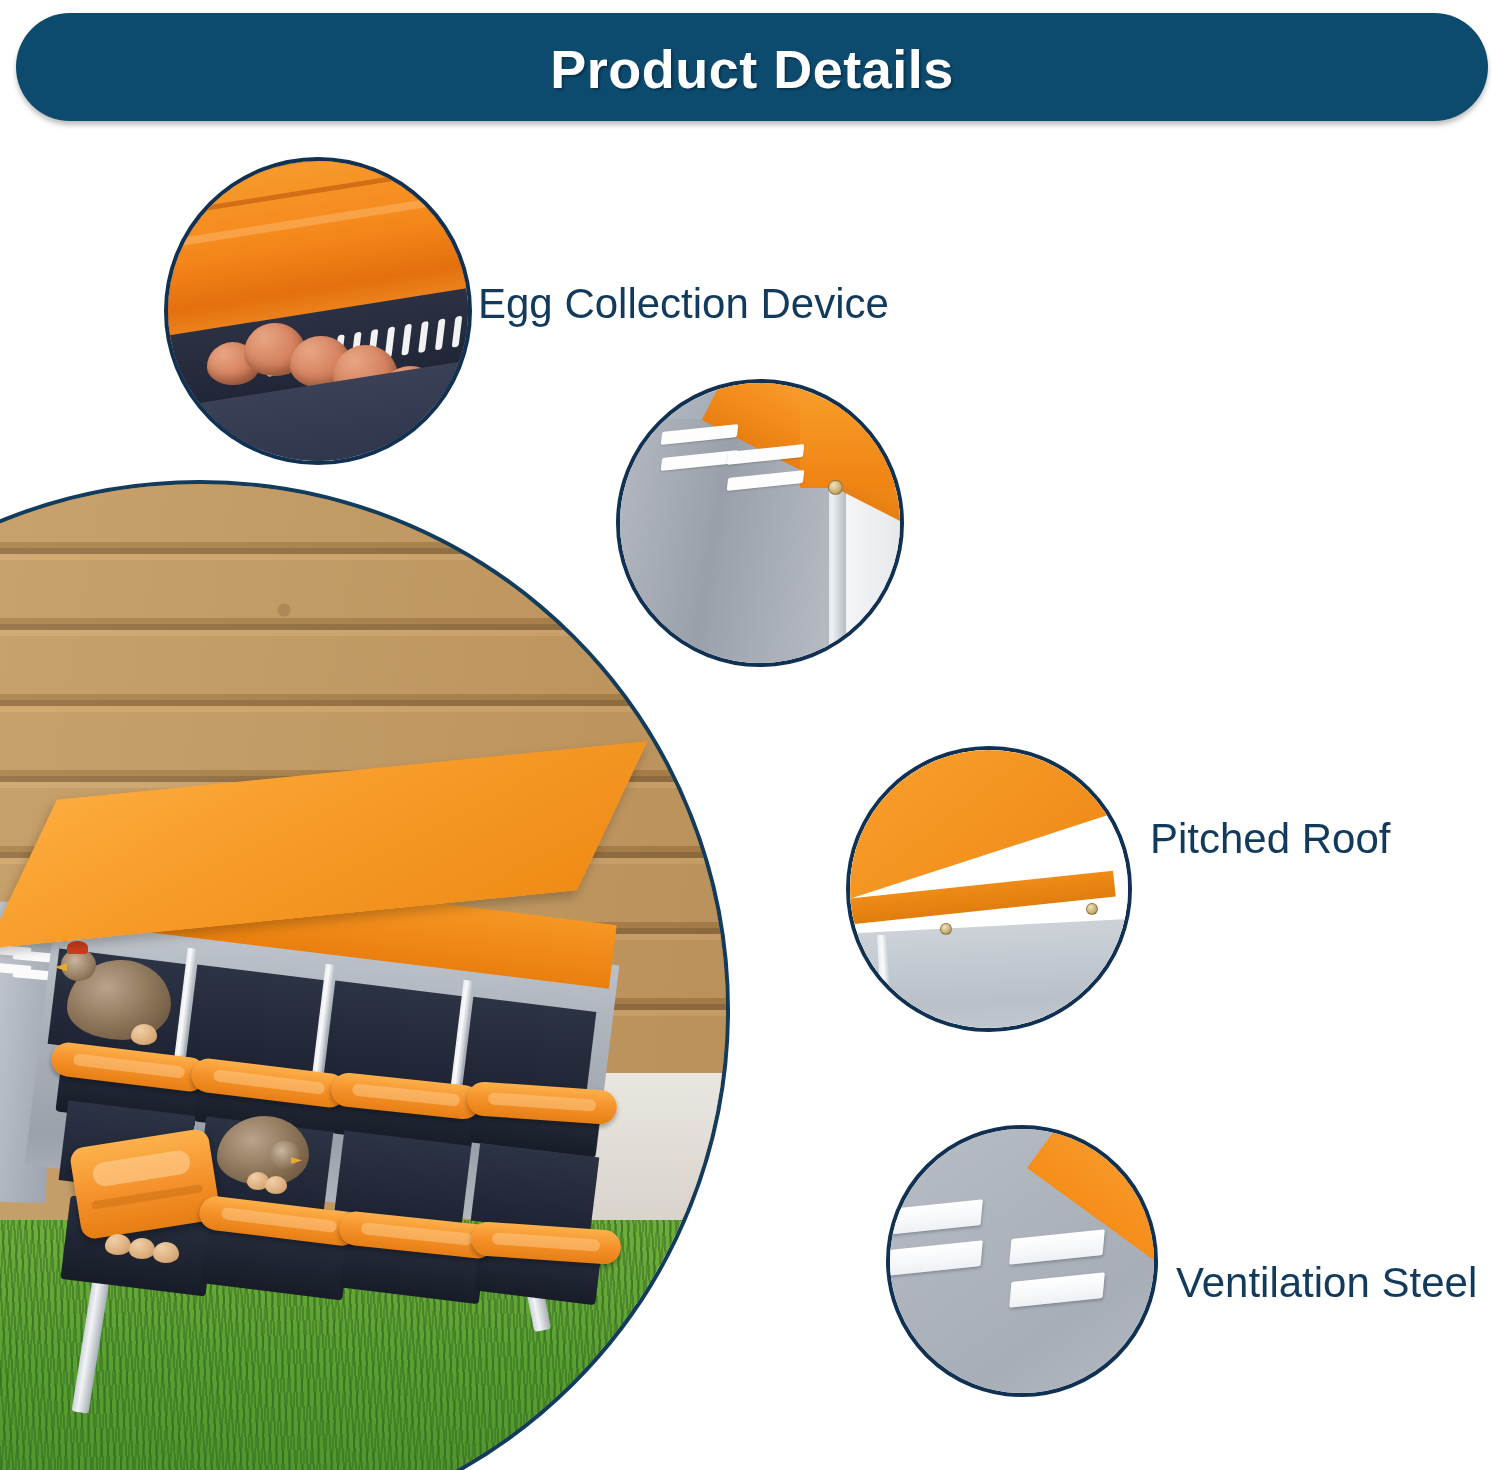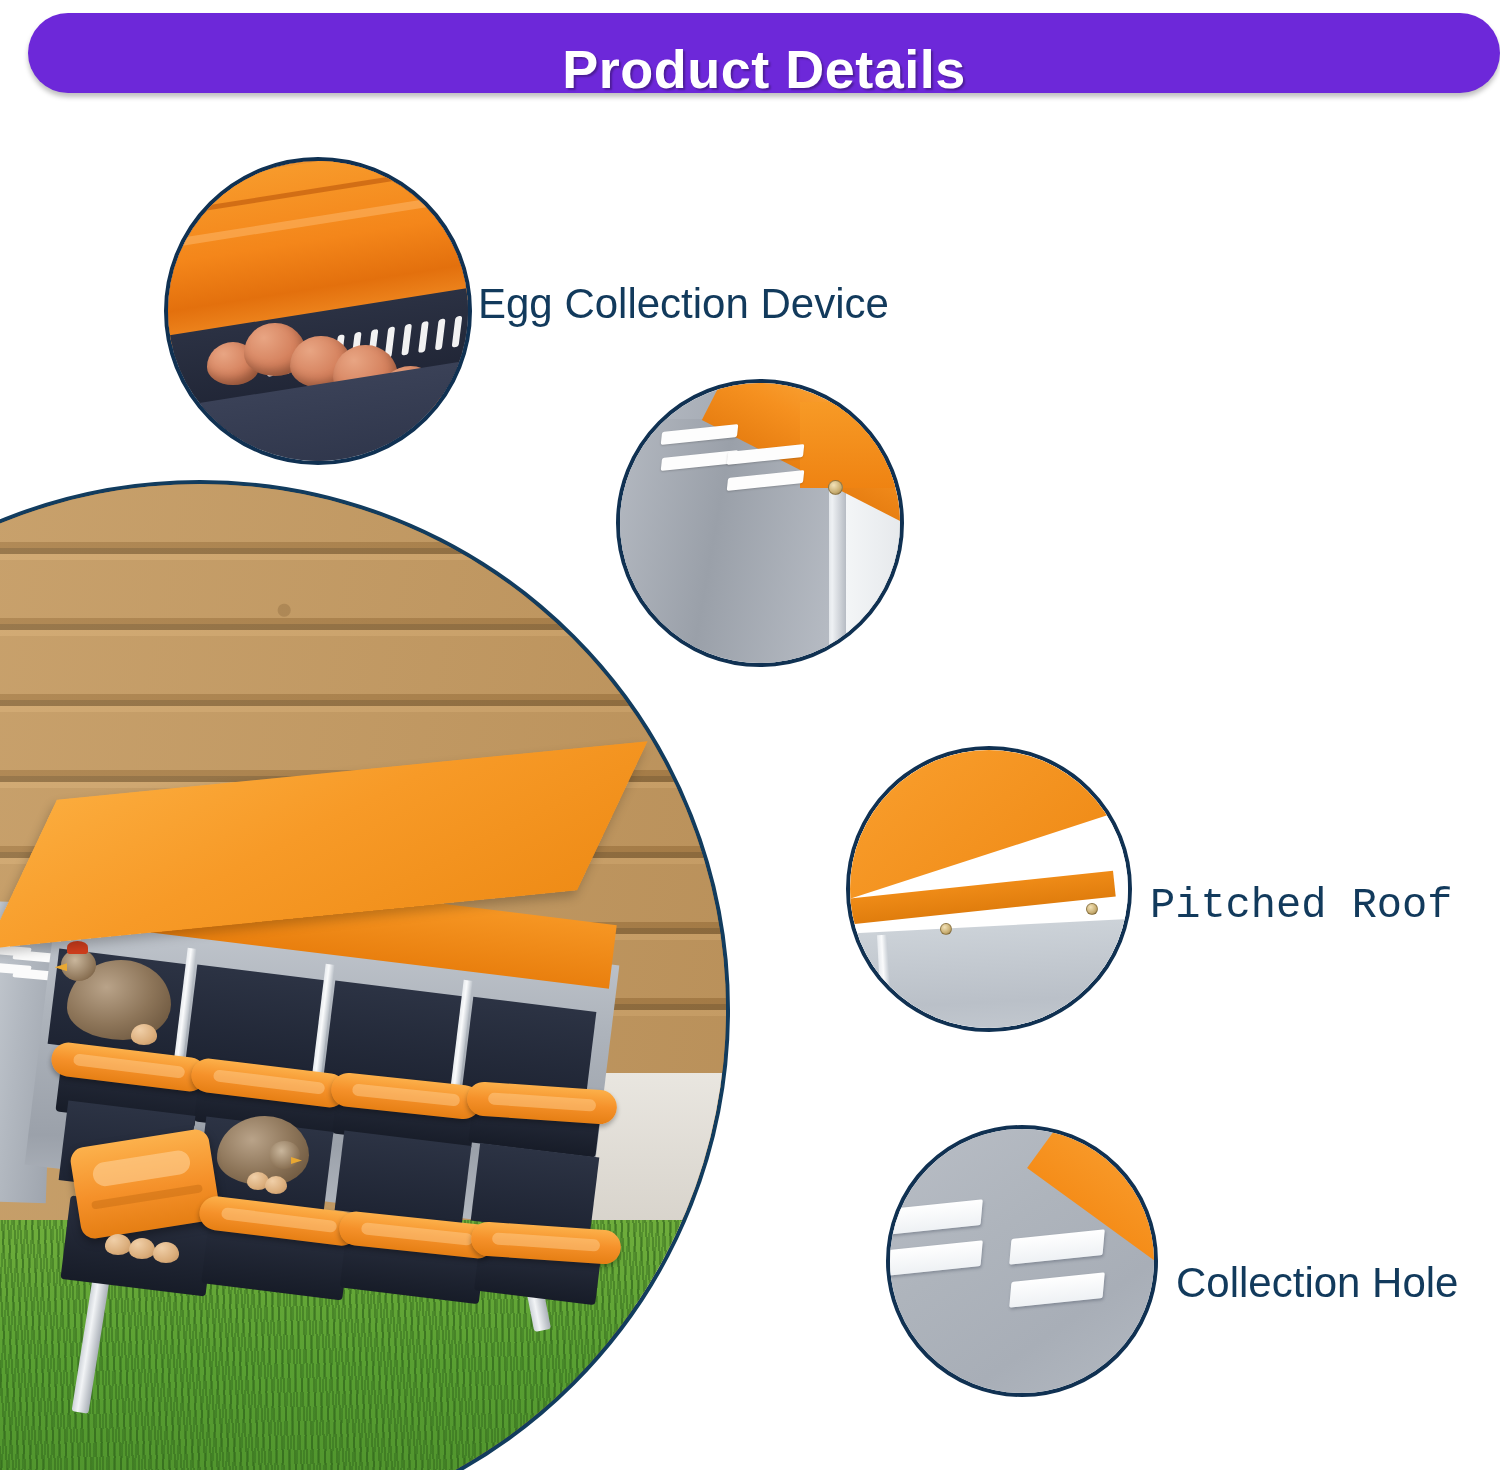--- a/index.html
+++ b/index.html
@@ -11,25 +11,25 @@
     width: 1500px;
     height: 1470px;
     position: relative;
     overflow: hidden;
     font-family: "Liberation Sans", sans-serif;
   }
 
   
   .banner {
     position: absolute;
-    left: 28px;
+    left: 16px;
     top: 13px;
     width: 1472px;
-    height: 80px;
-    background: #6d28d9;
+    height: 108px;
+    background: #0c4a6e;
     border-radius: 56px;
     box-shadow: 0 4px 5px rgba(0,0,0,0.25);
   }
   .banner-title {
     position: absolute;
     left: 0;
     top: 0;
     width: 100%;
     height: 112px;
     line-height: 112px;
@@ -45,21 +45,21 @@
   .callout-label {
     position: absolute;
     color: #123a5c;
     font-size: 42px;
     line-height: 1.28;
     font-weight: 400;
     white-space: pre-line;
   }
   #label-egg      { left: 478px; top: 277px; }
   #label-steel    { left: 923px; top: 470px; }
-  #label-roof     { left: 1150px; top: 880px; font-family: Liberation Mono, monospace; }
+  #label-roof     { left: 1150px; top: 812px; }
   #label-vent     { left: 1176px; top: 1256px; }
 
   
   .circle {
     position: absolute;
     border-radius: 50%;
     border: 4px solid #103152;
     overflow: hidden;
     box-sizing: border-box;
     background: #ffffff;
@@ -486,21 +486,21 @@
 <div class="circle" id="circle-vent">
   <div class="inner">
     <div class="vent-bg"></div>
     <div class="vent-orange"></div>
     <div class="vent-slot" style="left:1%;top:29%;width:34%;"></div>
     <div class="vent-slot" style="left:1%;top:44%;width:34%;"></div>
     <div class="vent-slot" style="left:46%;top:40%;width:34%;"></div>
     <div class="vent-slot" style="left:46%;top:56%;width:34%;"></div>
   </div>
 </div>
-<div class="callout-label" id="label-vent">Collection Hole</div>
+<div class="callout-label" id="label-vent">Ventilation Steel</div>
 
 <div id="main-photo">
   <div class="photo-inner">
     <div class="fence"></div>
     <div class="concrete"></div>
     <div class="grass"></div>
 
     <div class="coop">
 
       <div class="leg" style="left:72px;top:430px;height:250px;transform:rotate(9deg);"></div>

